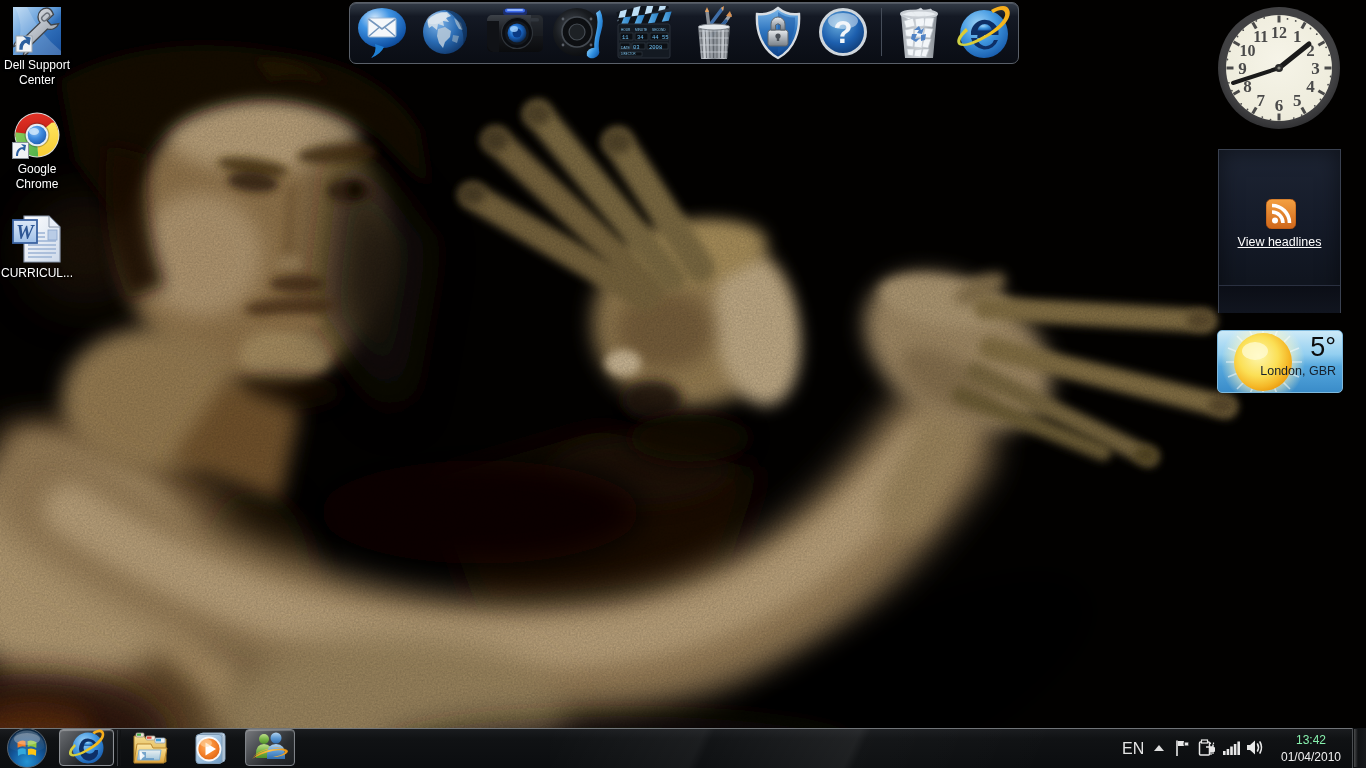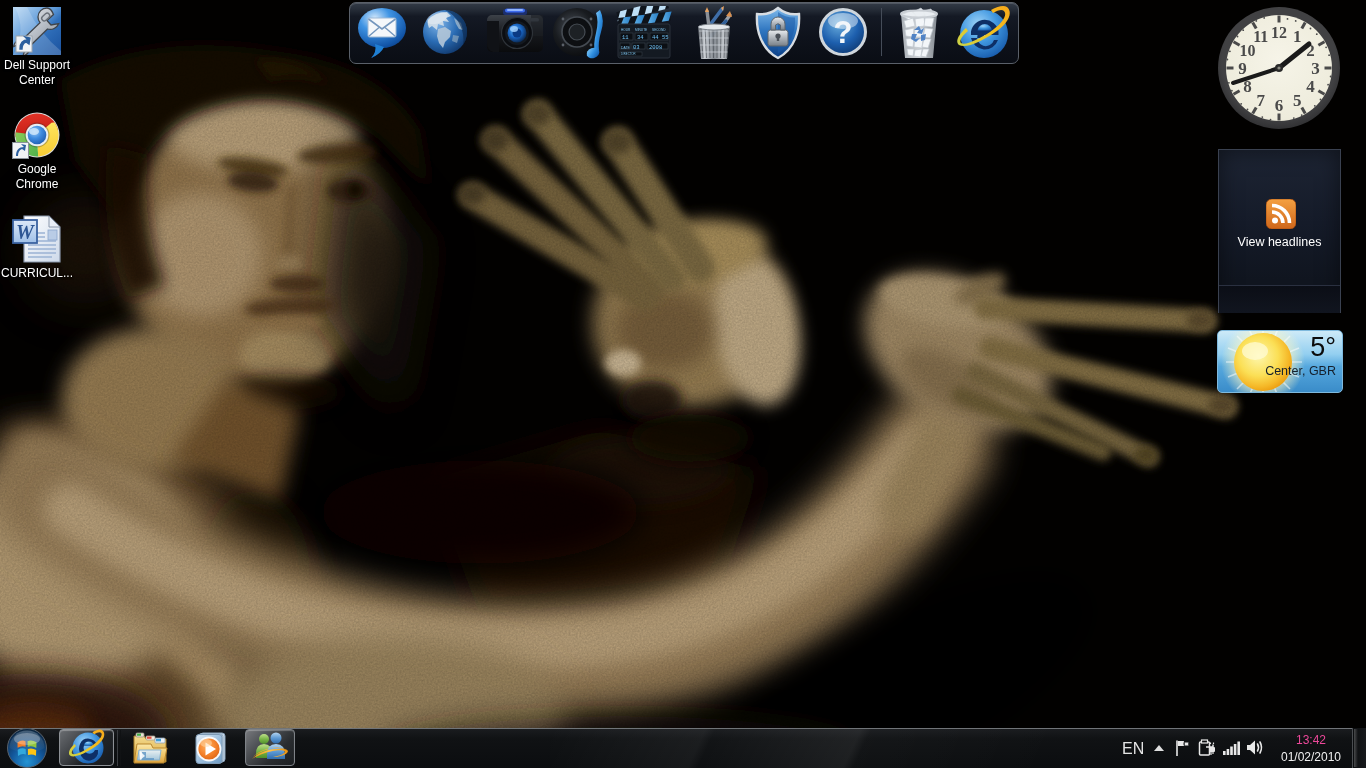--- a/index.html
+++ b/index.html
@@ -553,21 +553,21 @@
           <linearGradient id="rssg" x1="0" y1="0" x2="0" y2="1">
             <stop offset="0" stop-color="#f4a142"></stop>
             <stop offset="1" stop-color="#cf661a"></stop>
           </linearGradient>
         </defs>
   <rect x="0" y="0" width="30" height="30" rx="6" fill="url(#rssg)" stroke="#a84e10" stroke-width="0.8"></rect>
   <circle cx="9" cy="21.5" r="3" fill="#fff"></circle>
   <path d="M 6 13 A 11 11 0 0 1 17 24" fill="none" stroke="#fff" stroke-width="3.6"></path>
   <path d="M 6 6.5 A 17.5 17.5 0 0 1 23.5 24" fill="none" stroke="#fff" stroke-width="3.6"></path>
   </svg>
-  <div class="abs" style="left:0;top:85px;width:121px;text-align:center;color:#fff;font-size:12.5px;">View headlines</div>
+  <div class="abs" style="left:0;top:85px;width:121px;text-align:center;color:#fff;font-size:12.5px;text-decoration:underline;">View headlines</div>
 </div>
 
 <div class="abs" style="left:1217px;top:330px;width:124px;height:61px;border-radius:5px;background:linear-gradient(#cdeaf8 0%,#93cff0 38%,#56a8de 58%,#3a8cc9 100%);border:1px solid #7fb9dd;overflow:hidden;">
   <svg class="abs" style="left:0;top:0" width="124" height="61" viewBox="0 0 124 61">
   <defs>
   <radialGradient id="sun" cx="0.42" cy="0.4" r="0.62">
             <stop offset="0" stop-color="#fdf7ae"></stop>
             <stop offset="0.55" stop-color="#fbdf55"></stop>
             <stop offset="0.85" stop-color="#f5b828"></stop>
             <stop offset="1" stop-color="#eda012"></stop>
@@ -585,21 +585,21 @@
           <line x1="19" y1="58" x2="72" y2="5"></line>
   <line x1="31" y1="-2" x2="60" y2="65"></line>
           <line x1="10" y1="17" x2="81" y2="46"></line>
   <line x1="10" y1="46" x2="81" y2="17"></line>
           <line x1="31" y1="65" x2="60" y2="-2"></line>
   </g>
   <circle cx="45" cy="31" r="29" fill="url(#sun)"></circle>
   <ellipse cx="37" cy="20" rx="13" ry="9" fill="#fffbd4" opacity="0.75"></ellipse>
   </svg>
   <div class="abs" style="right:6px;top:1px;color:#0b0b0b;font-size:27px;">5°</div>
-  <div class="abs" style="right:6px;top:33px;color:#15202c;font-size:12.5px;">Center, GBR</div>
+  <div class="abs" style="right:6px;top:33px;color:#15202c;font-size:12.5px;">London, GBR</div>
 </div>
 
 <div class="abs" style="left:0;top:728px;width:1366px;height:40px;background:linear-gradient(#1a1c1f 0%,#101214 25%,#0b0d0f 100%);border-top:1px solid #707478;box-sizing:border-box;">
   <div class="abs" style="left:550px;top:0;width:500px;height:40px;background:linear-gradient(115deg,rgba(255,255,255,0) 0%,rgba(255,255,255,0.05) 30%,rgba(255,255,255,0.01) 32%,rgba(255,255,255,0.07) 60%,rgba(255,255,255,0.02) 62%,rgba(255,255,255,0) 100%);"></div>
 </div>
 
 <svg class="abs" style="left:6px;top:727px" width="42" height="42" viewBox="0 0 42 42">
 <defs>
 <radialGradient id="orbbg" cx="0.5" cy="0.85" r="0.9">
           <stop offset="0" stop-color="#2494d4"></stop>
@@ -733,18 +733,18 @@
 <rect x="7.2" y="5.5" width="2.6" height="8.5"></rect>
 <rect x="10.8" y="3" width="2.6" height="11"></rect>
 <rect x="14.4" y="0.5" width="2.6" height="13.5"></rect>
 </g>
 </svg>
 <svg class="abs" style="left:1246px;top:739px" width="20" height="17" viewBox="0 0 20 17">
 <path d="M 1 6 L 4 6 L 9 1.5 L 9 15.5 L 4 11 L 1 11 Z" fill="#e8e8e8"></path>
 <path d="M 11.5 5 Q 13.5 8.5 11.5 12" fill="none" stroke="#e8e8e8" stroke-width="1.6" stroke-linecap="round"></path>
 <path d="M 14 3 Q 17 8.5 14 14" fill="none" stroke="#e8e8e8" stroke-width="1.6" stroke-linecap="round"></path>
 </svg>
-<div class="abs" style="left:1281px;top:733px;width:60px;text-align:center;color:#ec4899;font-size:12px;">13:42</div>
-<div class="abs" style="left:1275px;top:750px;width:72px;text-align:center;color:#f0f0f0;font-size:12px;">01/02/2010</div>
+<div class="abs" style="left:1281px;top:733px;width:60px;text-align:center;color:#86efac;font-size:12px;">13:42</div>
+<div class="abs" style="left:1275px;top:750px;width:72px;text-align:center;color:#f0f0f0;font-size:12px;">01/04/2010</div>
 <div class="abs" style="left:1352px;top:728px;width:14px;height:40px;background:linear-gradient(90deg,#0b0d0f,#17191c);border-left:1px solid #4a4d51;box-sizing:border-box;">
 <div class="abs" style="left:1px;top:1px;width:4px;height:38px;background:linear-gradient(90deg,rgba(255,255,255,0.25),rgba(255,255,255,0));"></div>
 </div>
 </div>
 
 </body></html>

